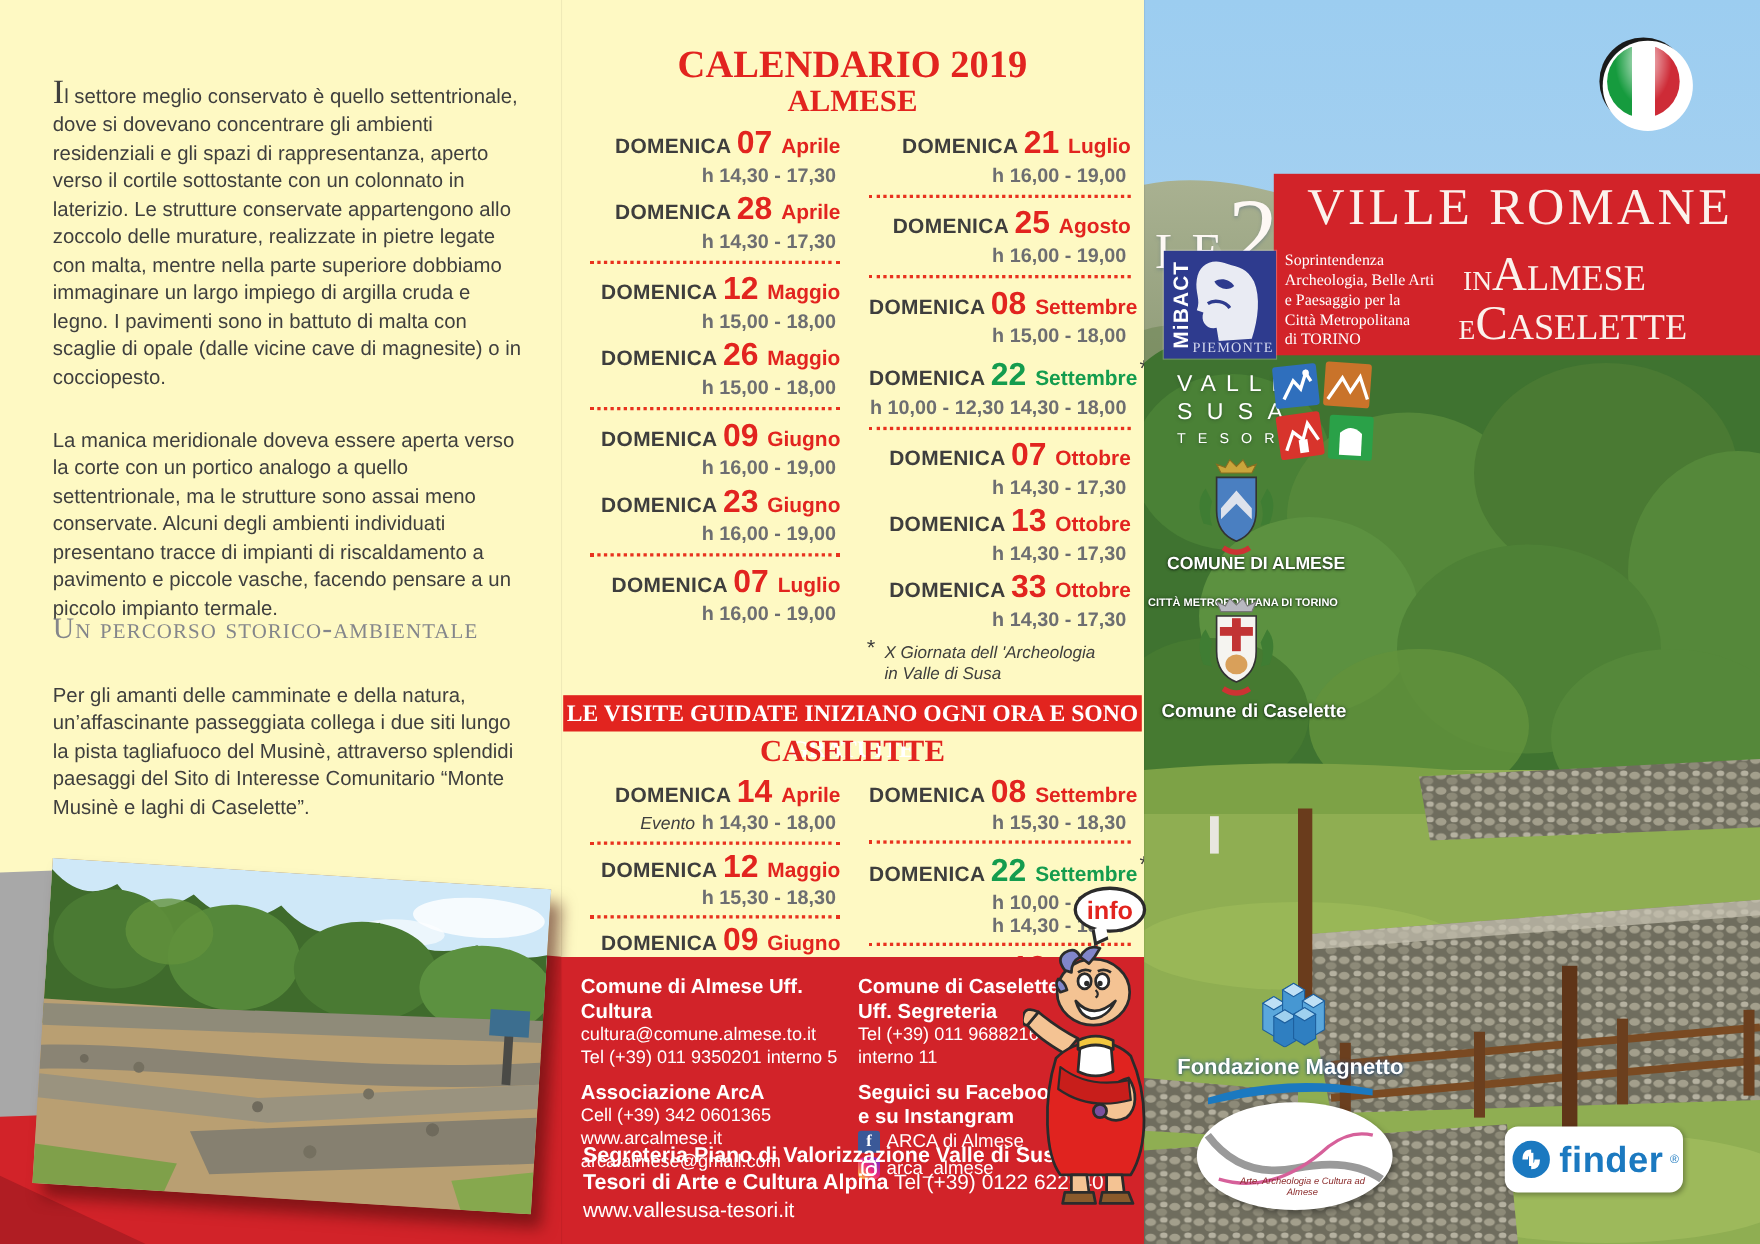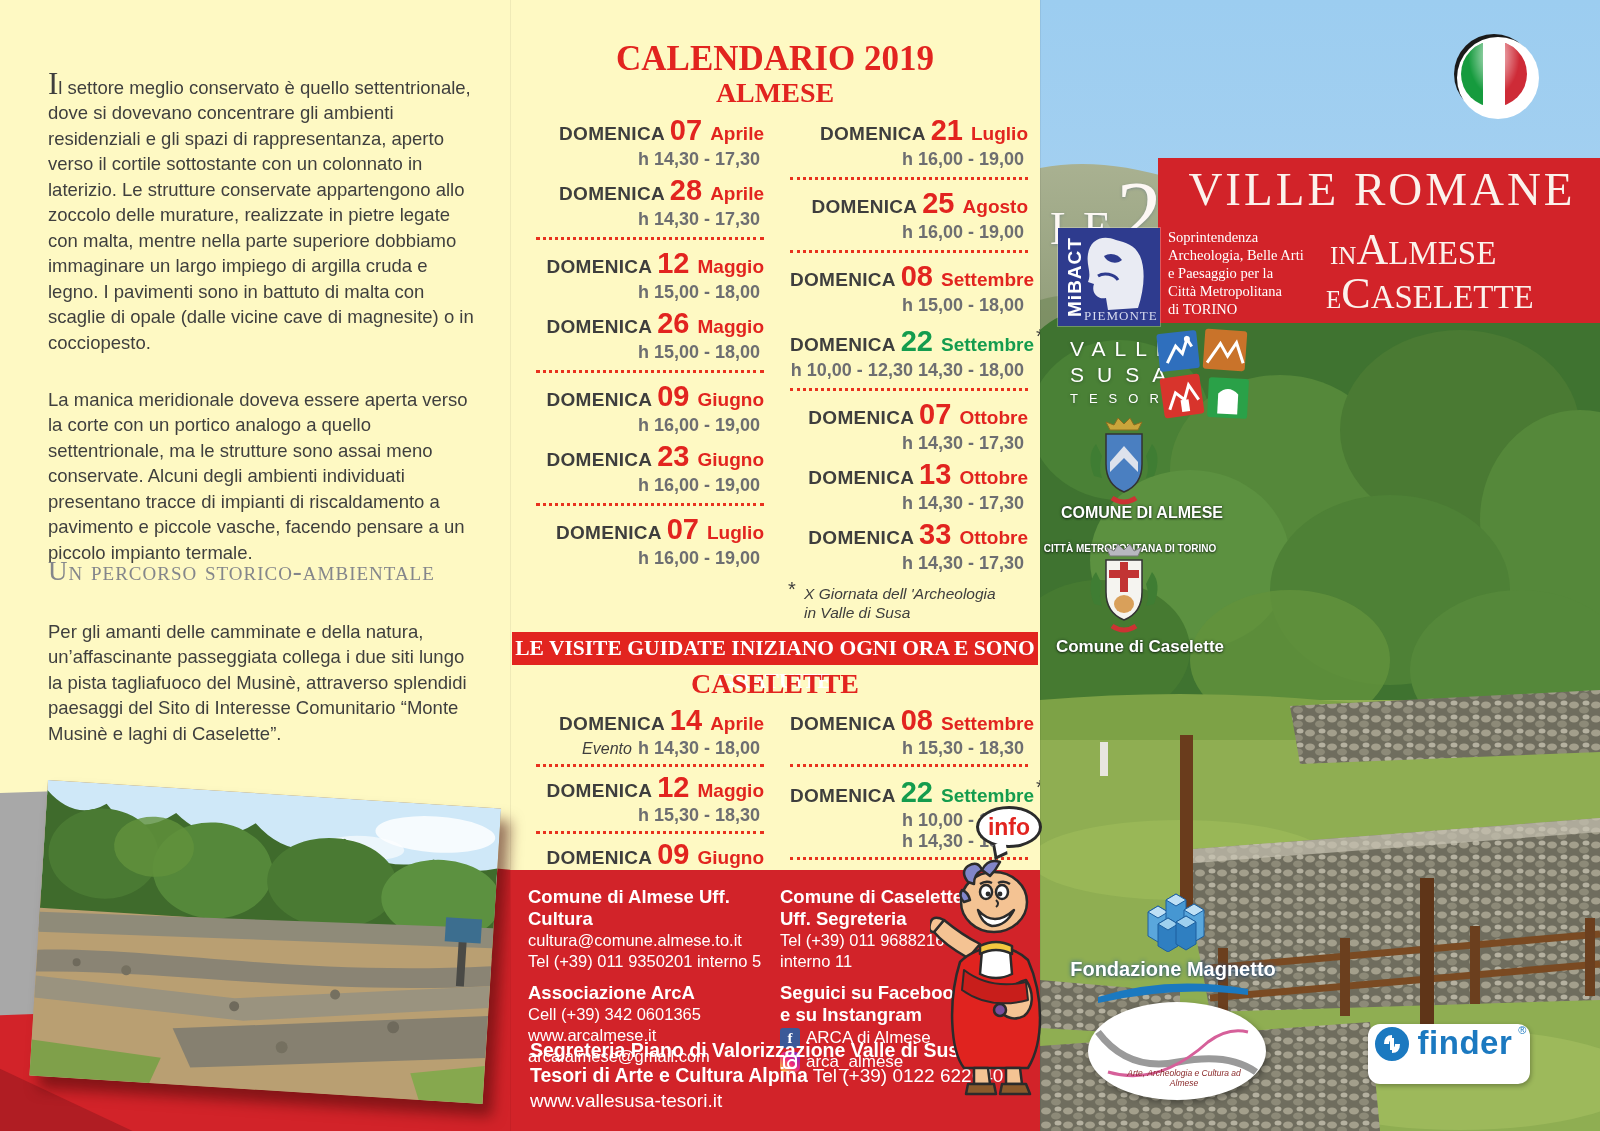--- a/index.html
+++ b/index.html
@@ -98,21 +98,21 @@
   .almese-sub{left:0px;top:543px;width:180px;font-size:10px;font-weight:bold;}
   .caselette-label{left:0px;top:637px;width:200px;font-size:17px;}
   .magnetto{position:absolute;left:28px;top:884px;width:210px;text-align:center;}
   .magnetto-name{color:#fff;font-weight:bold;font-size:20px;text-shadow:0 0 4px rgba(30,90,160,.9),0 1px 2px rgba(0,0,0,.4);margin-top:2px;}
   .arca-oval{position:absolute;left:48px;top:1002px;width:178px;height:98px;background:#fff;border-radius:50%;
       box-shadow:2px 3px 6px rgba(0,0,0,.35);overflow:hidden;}
   .arca-word{position:absolute;left:0;top:22px;width:100%;text-align:center;color:#555;
       font-family:"Liberation Serif",serif;font-size:38px;font-style:italic;}
   .arca-tag{position:absolute;left:26px;top:66px;width:140px;color:#8a2a2a;font-size:8.5px;font-style:italic;text-align:center;}
   .finder-box{position:absolute;left:328px;top:1024px;width:162px;height:60px;background:#fff;border-radius:12px;
-      box-shadow:1px 2px 5px rgba(0,0,0,.3);display:flex;align-items:flex-start;justify-content:center;gap:6px;}
+      box-shadow:1px 2px 5px rgba(0,0,0,.3);display:flex;align-items:center;justify-content:center;gap:6px;}
   .finder-word{color:#1b79c0;font-weight:bold;font-size:33px;letter-spacing:.5px;}
   .finder-r{color:#1b79c0;font-size:11px;vertical-align:16px;}
   .flag{position:absolute;right:66px;top:34px;width:80px;height:80px;border-radius:50%;background:#1a1a1a;padding:3px;}
   .flag-inner{width:74px;height:74px;border-radius:50%;background:#fff;padding:4px;}
   .flag-core{width:66px;height:66px;border-radius:50%;
       background:linear-gradient(90deg,#169b3e 0 34%,#ffffff 34% 66%,#ce2b37 66%);position:relative;overflow:hidden;}
   .flag-core:after{content:"";position:absolute;inset:0;border-radius:50%;
       background:radial-gradient(ellipse at 50% 22%,rgba(255,255,255,.85),rgba(255,255,255,0) 55%);}
 
   

